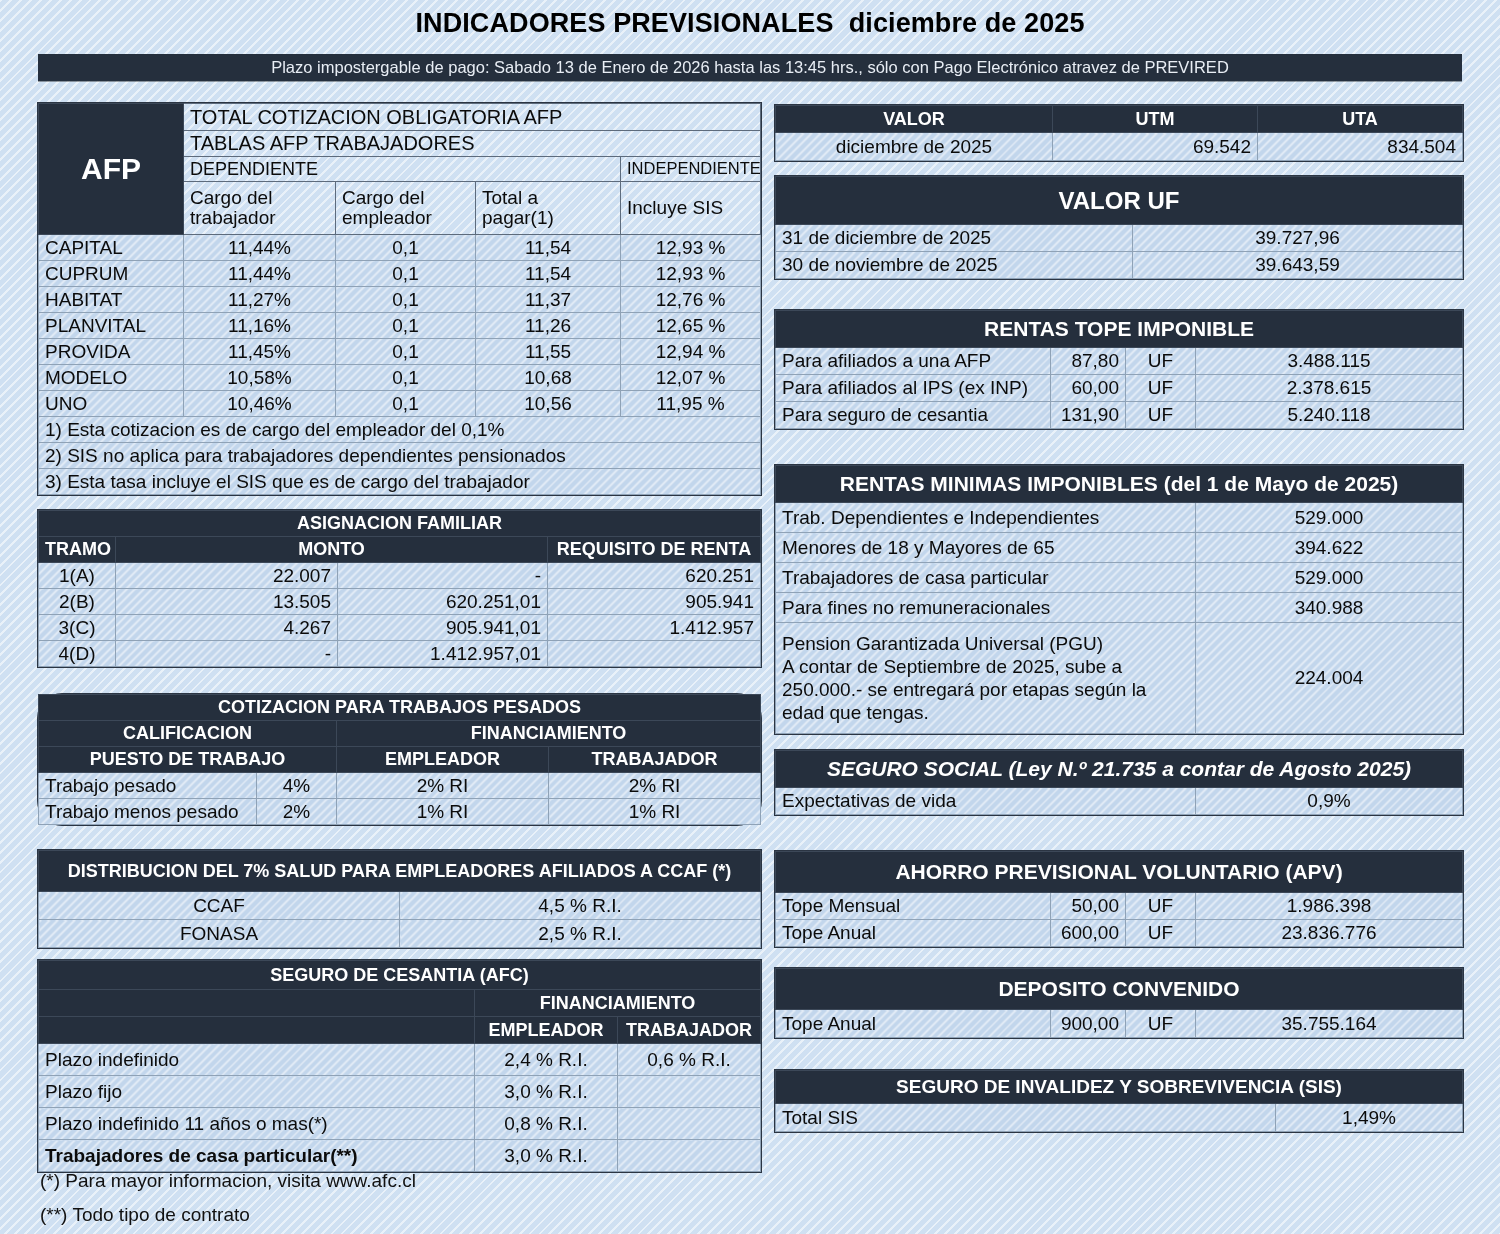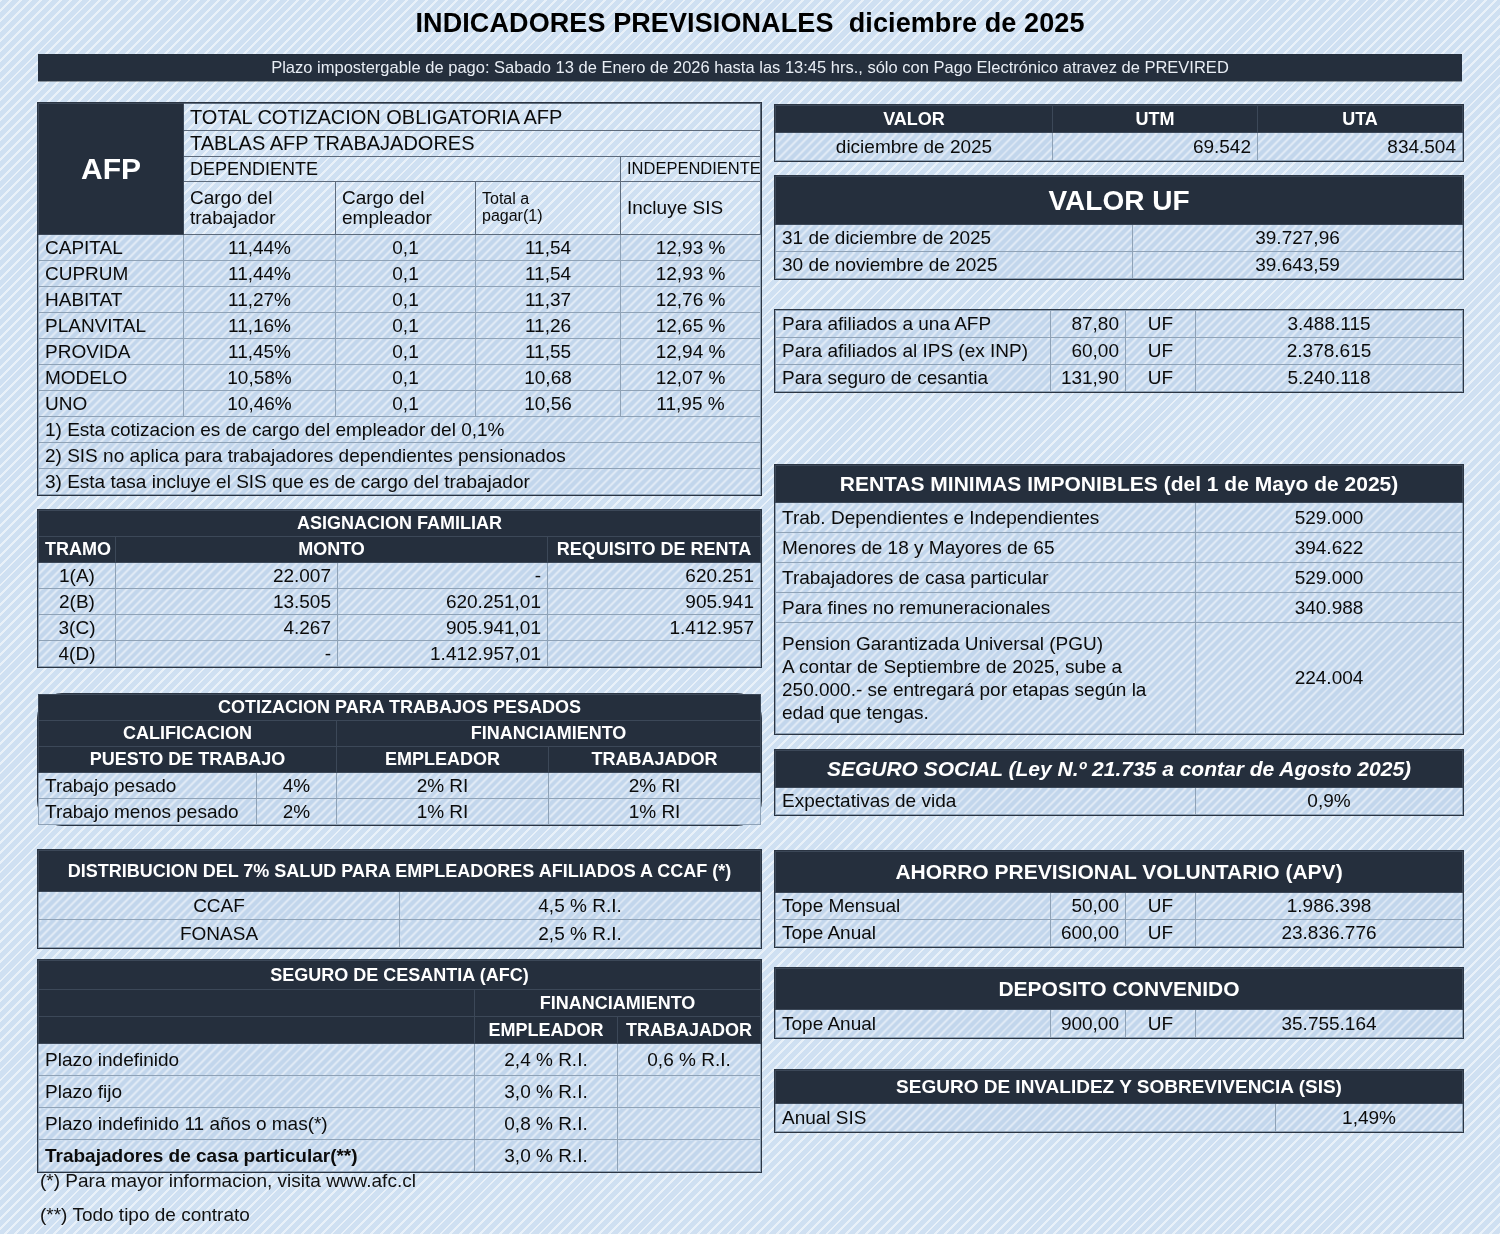--- a/index.html
+++ b/index.html
@@ -106,21 +106,21 @@
       </tr>
       <tr>
         <td class="hn" style="height:52px;font-size:19px;">
           <span>Cargo del</span><br>
           <span>trabajador</span>
         </td>
         <td class="hn" style="font-size:19px;">
           <span>Cargo del</span><br>
           <span>empleador</span>
         </td>
-        <td class="hn" style="font-size:16px;">
+        <td class="hn" style="font-size:19px;">
           <span>Total a</span><br>
           <span>pagar(1)</span>
         </td>
         <td class="hn" style="font-size:19px;">Incluye SIS</td>
       </tr>
 
       <tr>
         <td class="c lft" style="height:25px;">CAPITAL</td>
         <td class="c ctr">11,44%</td>
         <td class="c ctr">0,1</td>
@@ -345,41 +345,44 @@
     </tbody>
   </table>
 
   <table class="t outer" style="left:775px; top:176px; width:687px;">
     <colgroup>
         <col style="width:357px">
         <col style="width:330px">
       </colgroup>
     <tbody>
       <tr>
-        <td class="h" colspan="2" style="height:47px;font-size:28px;">VALOR UF</td>
+        <td class="h" colspan="2" style="height:47px;font-size:24px;">VALOR UF</td>
       </tr>
       <tr>
         <td class="c lft" style="height:26px;">31 de diciembre de 2025</td>
         <td class="c ctr">39.727,96</td>
       </tr>
       <tr>
         <td class="c lft" style="height:26px;">30 de noviembre de 2025</td>
         <td class="c ctr">39.643,59</td>
       </tr>
     </tbody>
   </table>
 
   <table class="t outer" style="left:775px; top:310px; width:687px;">
     <colgroup>
         <col style="width:275px">
         <col style="width:75px">
         <col style="width:70px">
         <col style="width:267px">
       </colgroup>
     <tbody>
+      <tr>
+        <td class="h" colspan="4" style="height:36px;font-size:21px;">RENTAS TOPE IMPONIBLE</td>
+      </tr>
       <tr>
         <td class="c lft" style="height:26px;">Para afiliados a una AFP</td>
         <td class="c r">87,80</td>
         <td class="c ctr">UF</td>
         <td class="c ctr">3.488.115</td>
       </tr>
       <tr>
         <td class="c lft" style="height:26px;">Para afiliados al IPS (ex INP)</td>
         <td class="c r">60,00</td>
         <td class="c ctr">UF</td>
@@ -496,19 +499,19 @@
   <table class="t outer" style="left:775px; top:1070px; width:687px;">
     <colgroup>
         <col style="width:500px">
         <col style="width:187px">
       </colgroup>
     <tbody>
       <tr>
         <td class="h" colspan="2" style="height:32px;font-size:19px;">SEGURO DE INVALIDEZ Y SOBREVIVENCIA (SIS)</td>
       </tr>
       <tr>
-        <td class="c lft" style="height:27px;">Anual SIS</td>
+        <td class="c lft" style="height:27px;">Total SIS</td>
         <td class="c ctr">1,49%</td>
       </tr>
     </tbody>
   </table>
 
 </div>
 
 </body></html>

